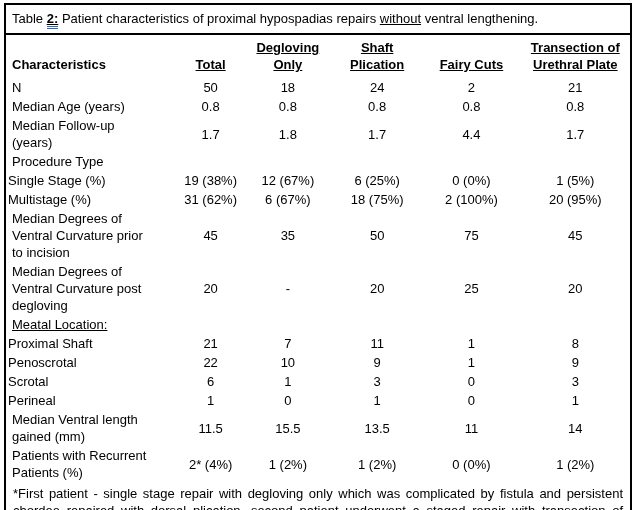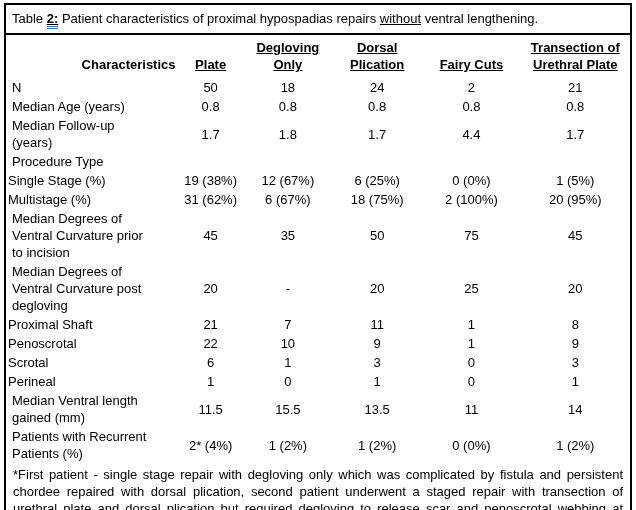--- a/index.html
+++ b/index.html
@@ -45,21 +45,21 @@
     text-decoration: underline;
     border-bottom: 3px double #2b66c9;
     padding-bottom: 0px;
   }
   td.th {
     vertical-align: bottom;
     text-align: center;
     font-weight: bold;
     padding: 4px 2px 5px 2px;
   }
-  td.th.left { text-align: right; padding-left: 6px; }
+  td.th.left { text-align: left; padding-left: 6px; }
   td.lbl { text-align: left; padding: 1px 2px 1px 6px; }
   td.lbl.indent { text-align: left; padding: 1px 5px 1px 2px; }
   td.val { text-align: center; vertical-align: middle; padding: 1px 0; }
   td.footnote {
     text-align: justify;
     padding: 3px 7px 5px 7px;
     line-height: 17px;
   }
 </style>
 </head>
@@ -74,23 +74,23 @@
         <col class="c3">
         <col class="c4">
         <col class="c5">
     </colgroup>
     <tbody id="tbl-body">
       <tr>
         <td colspan="6" class="title-cell"><span class="b">Table</span> <span class="grammar">2:</span> <span>Patient characteristics of proximal hypospadias repairs</span> <span class="u">without</span> <span>ventral lengthening.</span></td>
       </tr>
       <tr id="header-row">
           <td class="th left"><span>Characteristics</span></td>
-          <td class="th"><span class="u">Plate</span></td>
+          <td class="th"><span class="u">Total</span></td>
           <td class="th"><span class="u">Degloving</span><br><span class="u">Only</span></td>
-          <td class="th"><span class="u">Dorsal</span><br><span class="u">Plication</span></td>
+          <td class="th"><span class="u">Shaft</span><br><span class="u">Plication</span></td>
           <td class="th"><span class="u">Fairy Cuts</span></td>
           <td class="th"><span class="u">Transection of</span><br><span class="u">Urethral Plate</span></td>
         </tr>
       <tr>
           <td class="lbl"><span>N</span></td>
           <td class="val">50</td>
           <td class="val">18</td>
           <td class="val">24</td>
           <td class="val">2</td>
           <td class="val">21</td>
@@ -143,20 +143,28 @@
           <td class="val">75</td>
           <td class="val">45</td>
         </tr>
         <tr>
           <td class="lbl"><span>Median Degrees of</span><br><span>Ventral Curvature post</span><br><span>degloving</span></td>
           <td class="val">20</td>
           <td class="val">-</td>
           <td class="val">20</td>
           <td class="val">25</td>
           <td class="val">20</td>
+        </tr>
+        <tr>
+          <td class="lbl"><span class="u">Meatal Location:</span></td>
+          <td class="val"></td>
+          <td class="val"></td>
+          <td class="val"></td>
+          <td class="val"></td>
+          <td class="val"></td>
         </tr>
         <tr>
           <td class="lbl indent"><span>Proximal Shaft</span></td>
           <td class="val">21</td>
           <td class="val">7</td>
           <td class="val">11</td>
           <td class="val">1</td>
           <td class="val">8</td>
         </tr>
         <tr>

